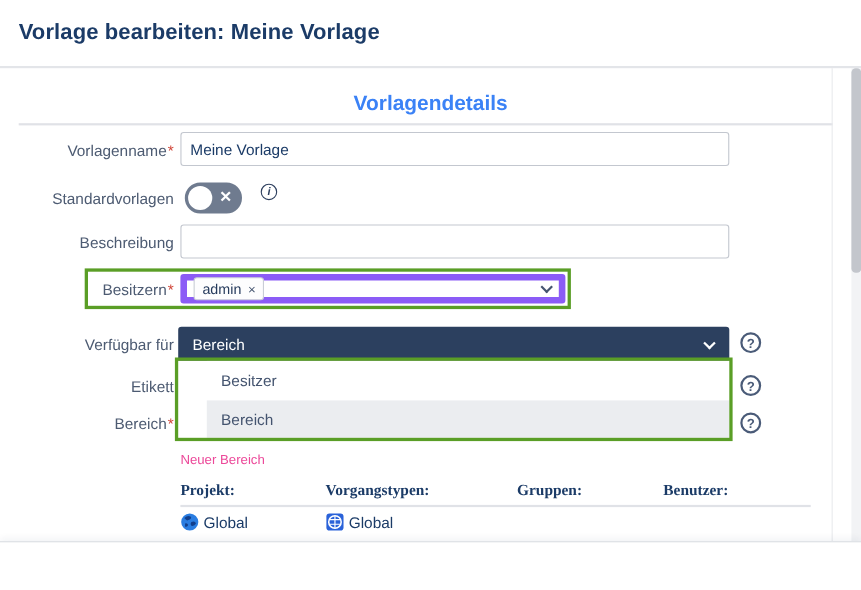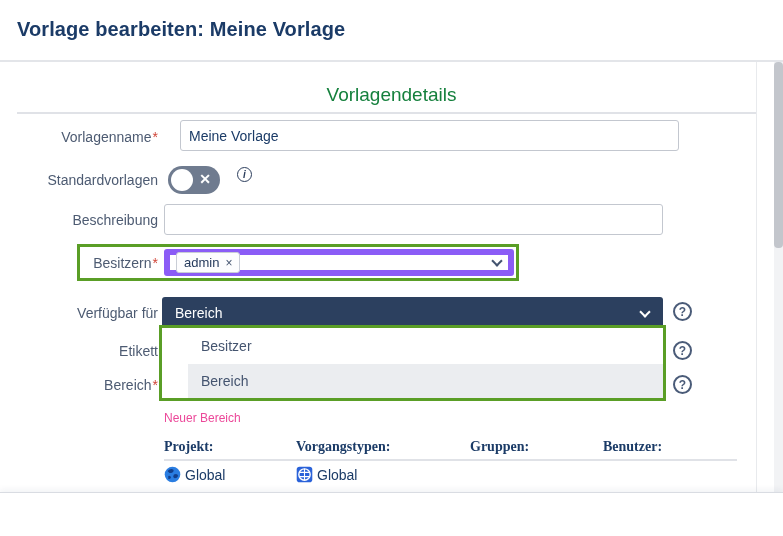--- a/index.html
+++ b/index.html
@@ -4,21 +4,21 @@
 <style>
   * { margin:0; padding:0; box-sizing:border-box; }
   html,body { background:#fff; }
   body { font-family:"Liberation Sans", sans-serif; }
   .stage { position:relative; width:783px; height:496px; background:#ffffff; overflow:hidden; }
 
   
   .dlg-header { position:absolute; left:0; top:0; width:783px; height:62px; background:#fff; border-bottom:2px solid #e3e5e9; }
   .dlg-title { position:absolute; left:17px; top:18px; font-size:20px; font-weight:600; color:#1b3b67; letter-spacing:.1px; }
 
-  .section-heading { position:absolute; left:0; top:84px; width:783px; text-align:center; font-size:19px; font-weight:400; color:#15803d; }
+  .section-heading { position:absolute; left:0; top:84px; width:783px; text-align:center; font-size:19px; font-weight:700; color:#3b82f6; }
   .hr { position:absolute; border-top:2px solid #e0e2e7; height:0; }
   .hr-top { left:17px; top:112px; width:740px; }
 
   .flabel { position:absolute; left:0; width:158px; text-align:right; font-size:14px; color:#4d5b72; }
   .req { color:#d04437; margin-left:1px; }
 
   .txt { position:absolute; height:31px; border:1px solid #c3c7cf; border-radius:3px; background:#fff;
          padding:0 8px; font-size:14px; color:#1b3b67; font-family:"Liberation Sans", sans-serif; outline:none; }
 
   
@@ -74,21 +74,21 @@
 <div class="stage">
 
   <div class="dlg-header">
     <h1 class="dlg-title">Vorlage bearbeiten: Meine Vorlage</h1>
   </div>
 
   <h2 class="section-heading">Vorlagendetails</h2>
   <div class="hr hr-top"></div>
 
   <label class="flabel" style="top:129px"><span>Vorlagenname</span><span class="req">*</span></label>
-  <input class="txt" style="left: 164px; top: 120px; width: 499px; margin-left: 16px;" value="Meine Vorlage">
+  <input class="txt" style="left: 164px; top: 120px; width: 499px;" value="Meine Vorlage">
 
   <label class="flabel" style="top:172px">Standardvorlagen</label>
   <div class="toggle">
     <span class="knob"></span>
     <span class="tglx">✕</span>
   </div>
   <div class="info-icon">
       <span>i</span>
     </div>
 

